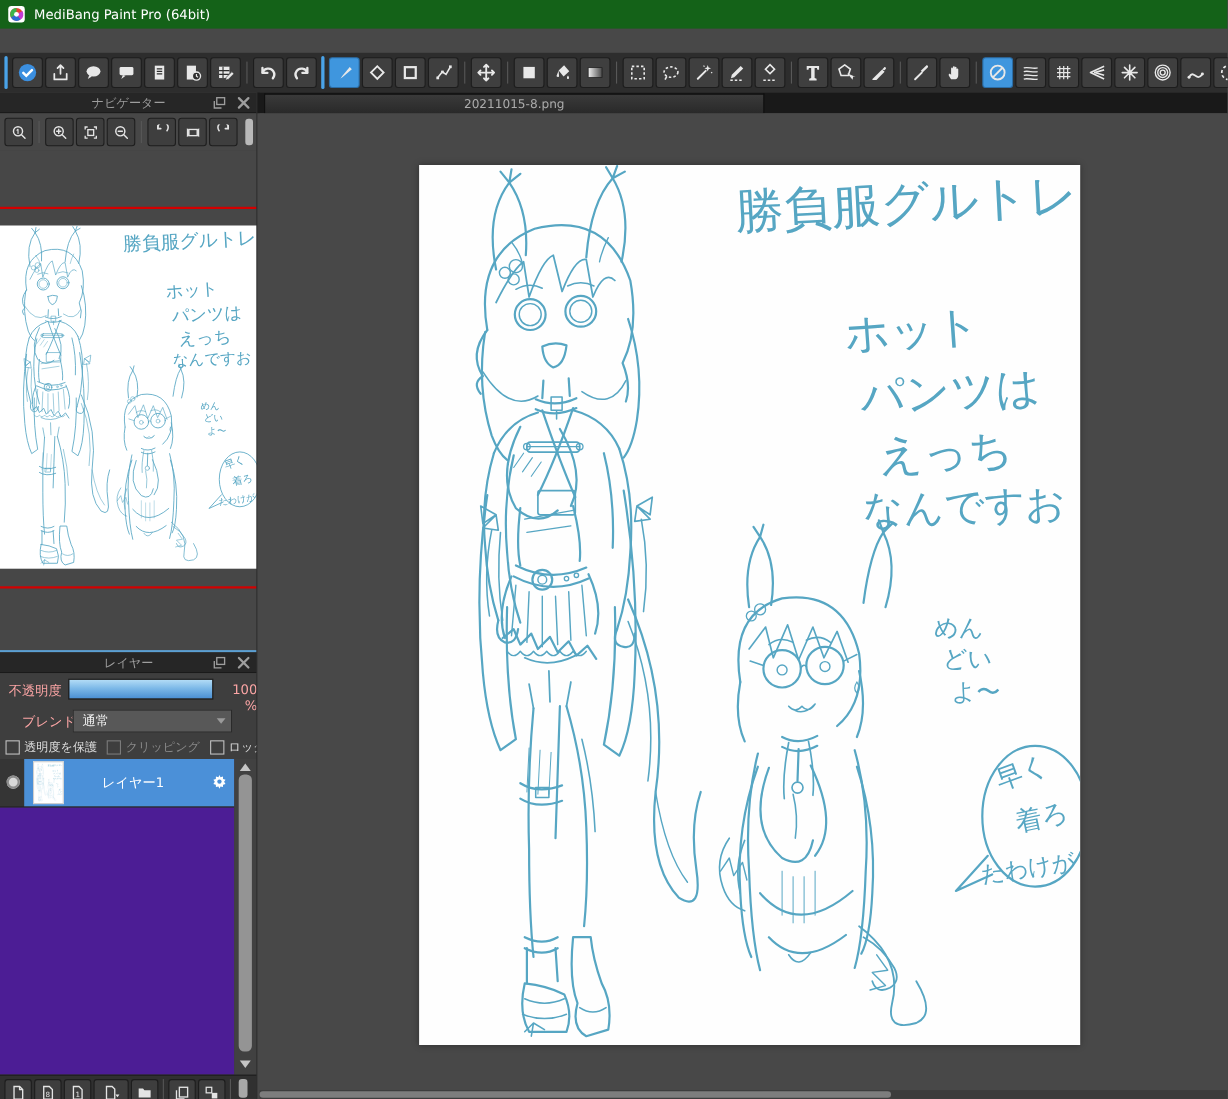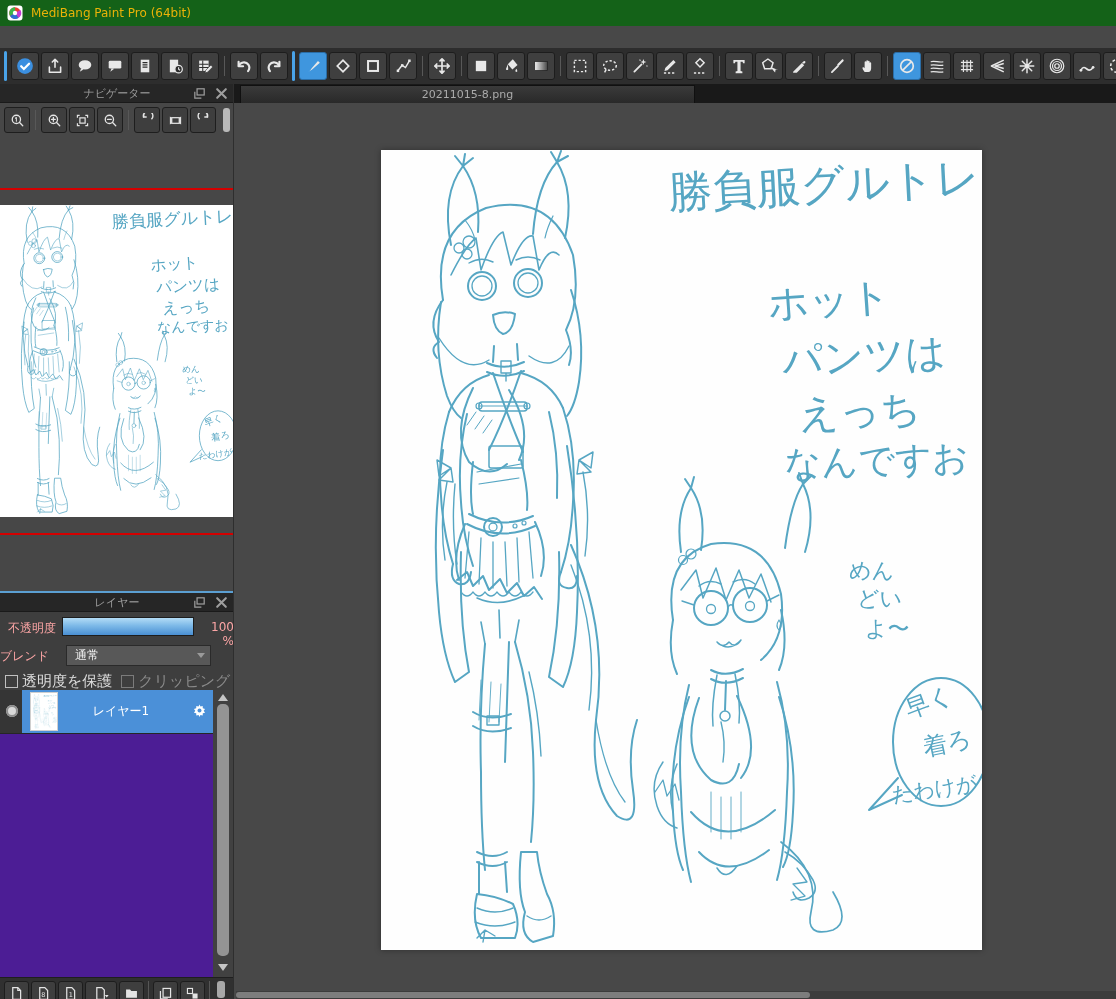--- a/index.html
+++ b/index.html
@@ -2,21 +2,21 @@
 <html><head>
 <meta charset="utf-8">
 <style>
   html,body{margin:0;padding:0;}
   body{width:1116px;height:999px;background:#484848;font-family:"DejaVu Sans","Liberation Sans",sans-serif;overflow:hidden;position:relative;}
   #app{position:absolute;inset:0;width:1116px;height:999px;}
 
   
   .titlebar{position:absolute;left:0;top:0;width:1116px;height:26px;background:#146218;display:flex;align-items:center;box-sizing:border-box;padding-left:7px;}
   .logo{width:16px;height:16px;margin-right:8px;}
-  .title-text{color:#eab308;font-size:12px;}
+  .title-text{color:#ffffff;font-size:12px;}
 
   
   .menubar{position:absolute;left:0;top:26px;width:1116px;height:22px;background:#1c1c1c;display:flex;align-items:stretch;box-sizing:border-box;padding-left:8px;border-bottom:1px solid #101010;}
   .menu-item{color:#d8d8d8;font-size:12px;line-height:21px;padding:0 11px;cursor:default;}
 
   
   .toolbar{position:absolute;left:0;top:48px;width:1116px;height:36px;background:#2d2d2d;display:flex;align-items:center;box-sizing:border-box;padding:0 1px;}
   .tbtn{width:28px;height:28px;flex:0 0 auto;background:#3f3f3f;border:1px solid #1d1d1d;border-radius:3px;margin:0 1px;display:flex;align-items:center;justify-content:center;color:#e8e8e8;box-sizing:border-box;}
   .tbtn.sel{background:#3f96de;border-color:#2b6da6;}
   .tsep{width:1px;height:20px;background:#585858;margin:0 4px;flex:0 0 auto;}
@@ -38,21 +38,21 @@
 
   
   .layer-body{position:absolute;left:0;top:612px;width:234px;height:387px;background:#3e3e3e;}
   .lrow-label{position:absolute;color:#fca5a5;font-size:12px;}
   .opacity-slider{position:absolute;left:62px;top:5px;width:132px;height:19px;border:1px solid #1d1d1d;background:linear-gradient(180deg,#b3dcf6 0%,#7db9e8 45%,#4a8fd3 100%);box-sizing:border-box;}
   .blend-select{position:absolute;left:66px;top:33px;width:145px;height:21px;background:#585858;border:1px solid #2a2a2a;box-sizing:border-box;display:flex;align-items:center;color:#f2f2f2;font-size:12px;padding-left:8px;}
   .blend-arrow{position:absolute;right:5px;top:7px;width:0;height:0;border-left:4px solid transparent;border-right:4px solid transparent;border-top:5px solid #9a9a9a;}
   .checks{position:absolute;left:5px;top:60px;width:226px;display:flex;align-items:center;gap:9px;}
   .chk{display:flex;align-items:center;gap:4px;}
   .chk .box{width:11px;height:11px;border:1px solid #c0c0c0;background:transparent;flex:0 0 auto;}
-  .chk .clabel{color:#dcdcdc;font-size:15px;white-space:nowrap;}
+  .chk .clabel{color:#dcdcdc;font-size:11px;white-space:nowrap;}
   .chk.disabled .box{border-color:#7b7b7b;}
   .chk.disabled .clabel{color:#8a8a8a;}
   .layer-list{position:absolute;left:0;top:78px;width:213px;height:287px;background:#4c1d95;}
   .layer-row{position:absolute;left:0;top:0;width:213px;height:43px;background:#353535;border-bottom:1px solid #262626;}
   .layer-row .sel-bg{position:absolute;left:22px;top:0;width:191px;height:43px;background:#4b90d8;}
   .vis-dot{position:absolute;left:6px;top:15px;width:12px;height:12px;border-radius:50%;background:#d9d9d9;box-shadow:inset 0 0 0 2px #8d8d8d;}
   .layer-thumb{position:absolute;left:30px;top:2px;width:28px;height:39px;background:#ffffff;border:1px solid #cfcfcf;overflow:hidden;box-sizing:border-box;}
   .layer-name{position:absolute;left:62px;top:0;width:118px;height:43px;display:flex;align-items:center;justify-content:center;color:#ffffff;font-size:12px;}
   .layer-gear{position:absolute;right:6px;top:13px;color:#ffffff;}
   .vscroll{position:absolute;left:213px;top:78px;width:21px;height:287px;background:#414141;}
@@ -757,21 +757,21 @@
         </svg>
       <svg class="ic small">
           <use href="#i-close"></use>
         </svg>
     </span>
   </div>
   <div class="layer-body">
     <span class="lrow-label" style="left:8px;top:8px;">不透明度</span>
     <div class="opacity-slider"></div>
     <span class="lrow-label" style="left:199px;top:8px;text-align:right;">100 %</span>
-    <span class="lrow-label" style="left:0;top:36px;">ブレンド</span>
+    <span class="lrow-label" style="left:20px;top:36px;">ブレンド</span>
     <div class="blend-select">
       <span>通常</span>
       <span class="blend-arrow"></span>
     </div>
     <div class="checks">
       <span class="chk">
           <span class="box"></span>
           <span class="clabel">透明度を保護</span>
         </span>
       <span class="chk disabled">

